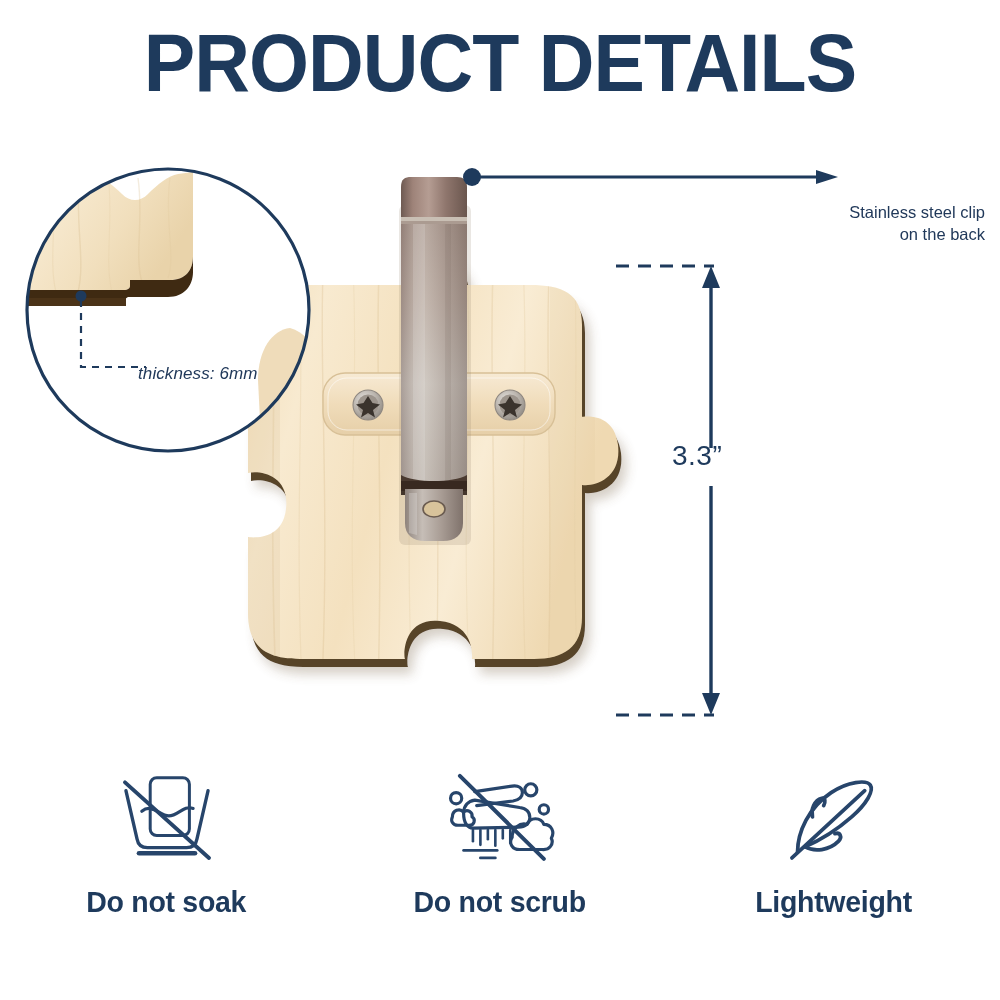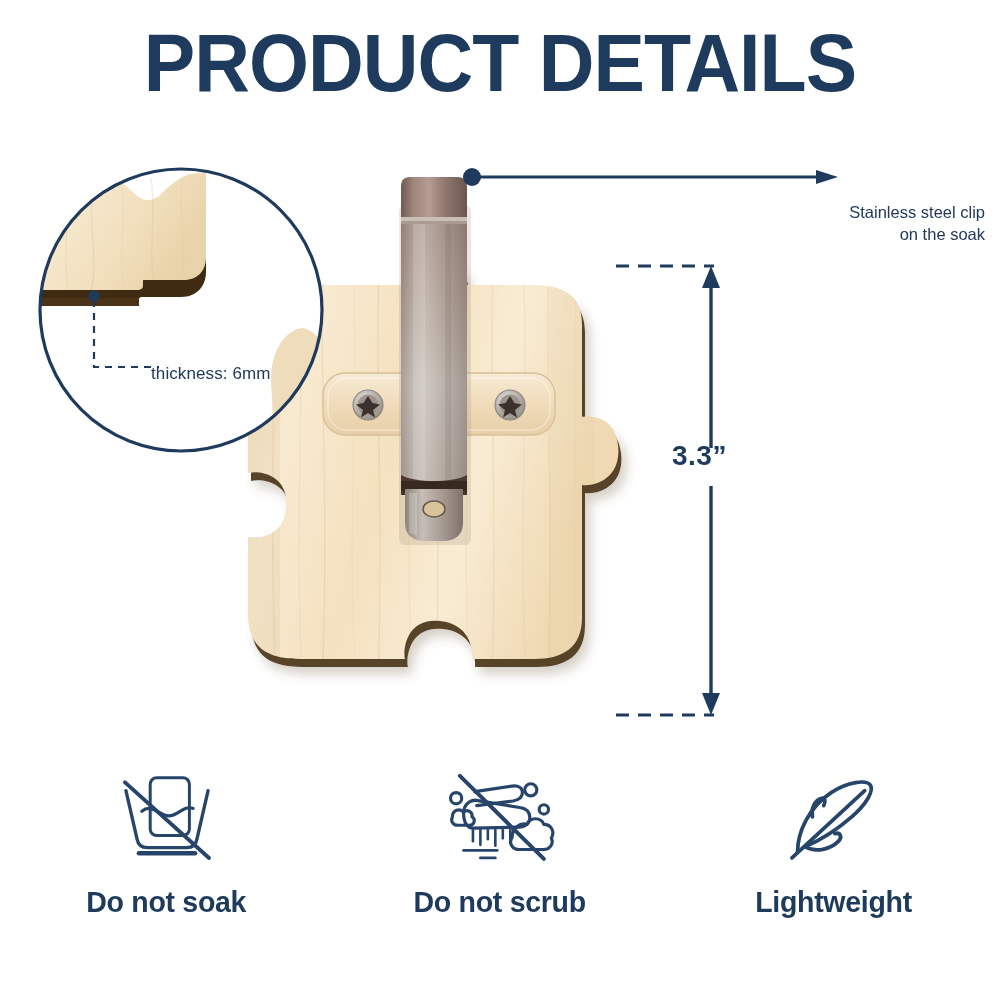--- a/index.html
+++ b/index.html
@@ -47,22 +47,22 @@
   #clip {
     position:absolute;
     left:395px; top:35px;
     width:78px; height:390px;
   }
   .clip-svg { position:absolute; left:0; top:0; width:78px; height:390px; }
 
   
   #magnifier {
     position:absolute;
-    left:31px; top:20px;
-    width:300px; height:300px;
+    left:18px; top:20px;
+    width:300px; height:300px;font-style:italic;
   }
   .mag-svg { position:absolute; left:0; top:0; width:300px; height:300px; }
   #thickness-label {
     position:absolute;
     left:120px; top:204px;
     color:#21395a;
     font-size:17px;
     white-space:nowrap;
     letter-spacing:0.1px;
   }
@@ -87,21 +87,21 @@
   #dimension {
     position:absolute;
     left:610px; top:118px;
     width:130px; height:465px;
   }
   #dim-label {
     position:absolute;
     left:672px; top:300px;
     color:#1e3a5c;
     font-size:28px;
-    font-weight:bold;
+    font-weight:normal;
     white-space:nowrap;
     letter-spacing:0.5px;
   }
 
   
   #features {
     position:absolute;
     left:0; top:755px;
     width:1000px; height:190px;
     display:flex;
@@ -375,21 +375,21 @@
       <div id="thickness-label">thickness: 6mm</div>
     </div>
 
     <svg id="clip-callout-line" viewBox="0 0 380 24" xmlns="http://www.w3.org/2000/svg">
       <circle cx="10" cy="12" r="9" fill="#1e3a5c"></circle>
       <line x1="16" y1="12" x2="355" y2="12" stroke="#1e3a5c" stroke-width="3"></line>
       <path d="M 376 12 L 354 5 L 354 19 Z" fill="#1e3a5c"></path>
     </svg>
     <div id="clip-callout-text">
       <div>Stainless steel clip</div>
-      <div>on the soak</div>
+      <div>on the back</div>
     </div>
 
     <svg id="dimension" viewBox="0 0 130 465" xmlns="http://www.w3.org/2000/svg">
 
       <line x1="6" y1="8" x2="104" y2="8" stroke="#1e3a5c" stroke-width="3" stroke-dasharray="13 9"></line>
       <line x1="6" y1="457" x2="104" y2="457" stroke="#1e3a5c" stroke-width="3" stroke-dasharray="13 9"></line>
 
       <line x1="101" y1="24" x2="101" y2="190" stroke="#1e3a5c" stroke-width="3.4"></line>
       <line x1="101" y1="228" x2="101" y2="441" stroke="#1e3a5c" stroke-width="3.4"></line>
 

